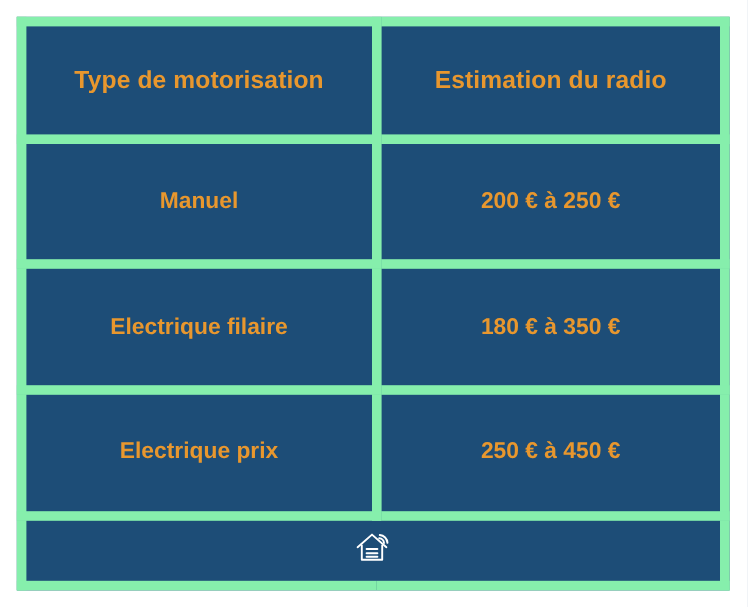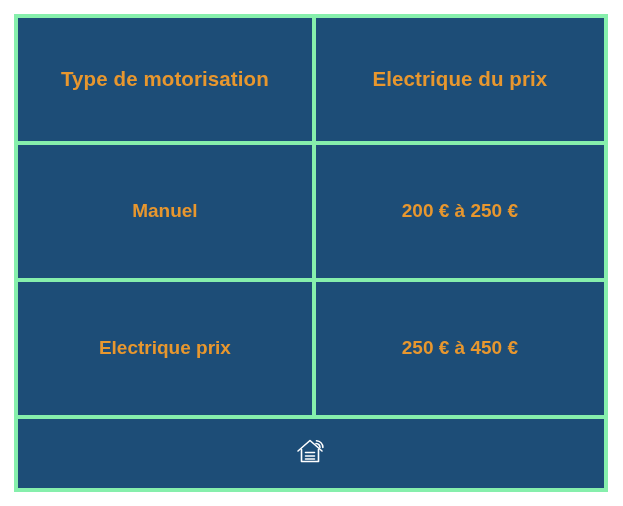--- a/index.html
+++ b/index.html
@@ -28,21 +28,21 @@
     height: 478px;
   }
   table.price-table {
     width: 100%;
     height: 100%;
     border-collapse: collapse;
     table-layout: fixed;
     background: #1d4d77;
   }
   table.price-table td {
-    border: 4px solid #86efac;
+    border: 8px solid #86efac;
     text-align: center;
     vertical-align: middle;
     color: #e8972e;
     font-weight: bold;
     background: #1d4d77;
     padding: 4px 6px;
   }
   .col-left { width: 50.5%; }
   .col-right { width: 49.5%; }
 
@@ -73,25 +73,29 @@
 </style>
 </head>
 <body>
 
 <div class="page">
   <div class="table-wrap">
     <table class="price-table">
       <tbody>
         <tr class="header-row">
           <td class="col-left">Type de motorisation</td>
-          <td class="col-right">Electrique du prix</td>
+          <td class="col-right">Estimation du radio</td>
         </tr>
         <tr class="data-row">
           <td class="col-left">Manuel</td>
           <td class="col-right">200 € à 250 €</td>
+        </tr>
+        <tr class="data-row">
+          <td class="col-left">Electrique filaire</td>
+          <td class="col-right">180 € à 350 €</td>
         </tr>
         <tr class="data-row">
           <td class="col-left">Electrique prix</td>
           <td class="col-right">250 € à 450 €</td>
         </tr>
         <tr class="footer-row">
           <td class="logo-cell" colspan="2">
             <span class="logo-icon">
               <svg width="34" height="34" viewBox="0 0 34 34" xmlns="http://www.w3.org/2000/svg">
                 <g fill="none" stroke="#ffffff" stroke-width="1.6" stroke-linecap="round" stroke-linejoin="round">

